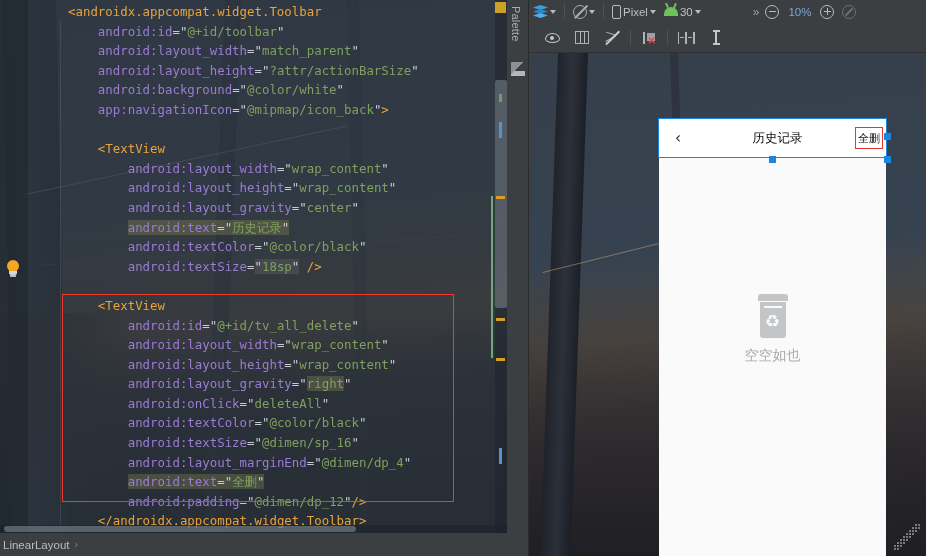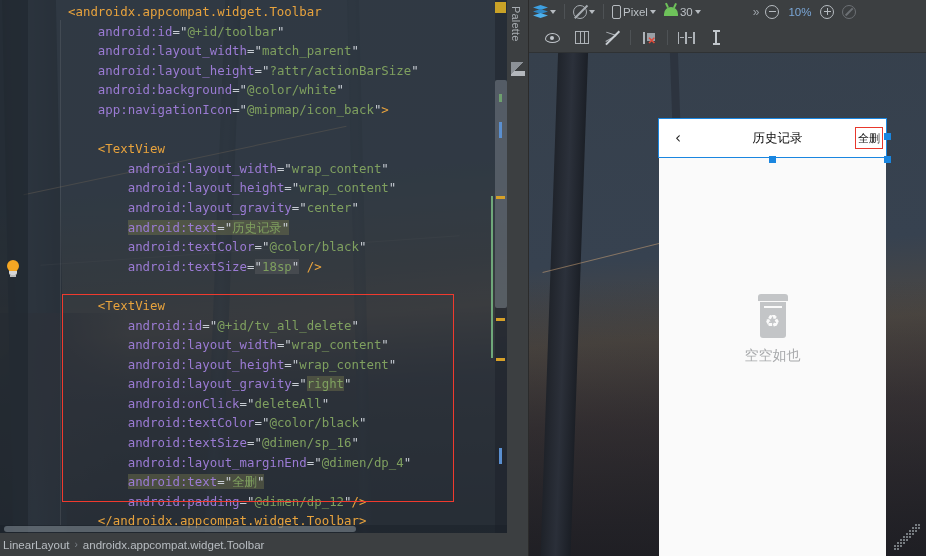--- a/index.html
+++ b/index.html
@@ -389,21 +389,20 @@
     <div id="change-bar"></div>
 
     <div id="h-scroll">
       <div id="h-thumb"></div>
     </div>
   </div>
 
   <div id="breadcrumb">
     <span>LinearLayout</span>
     <span class="sep">›</span>
-    <span>androidx.appcompat.widget.Toolbar</span>
   </div>
 
   <div id="design">
 
     <div id="palette-tab">
       <span class="vlabel">Palette</span>
       <span class="pal-icon"></span>
     </div>
 
     <div id="tb1">

